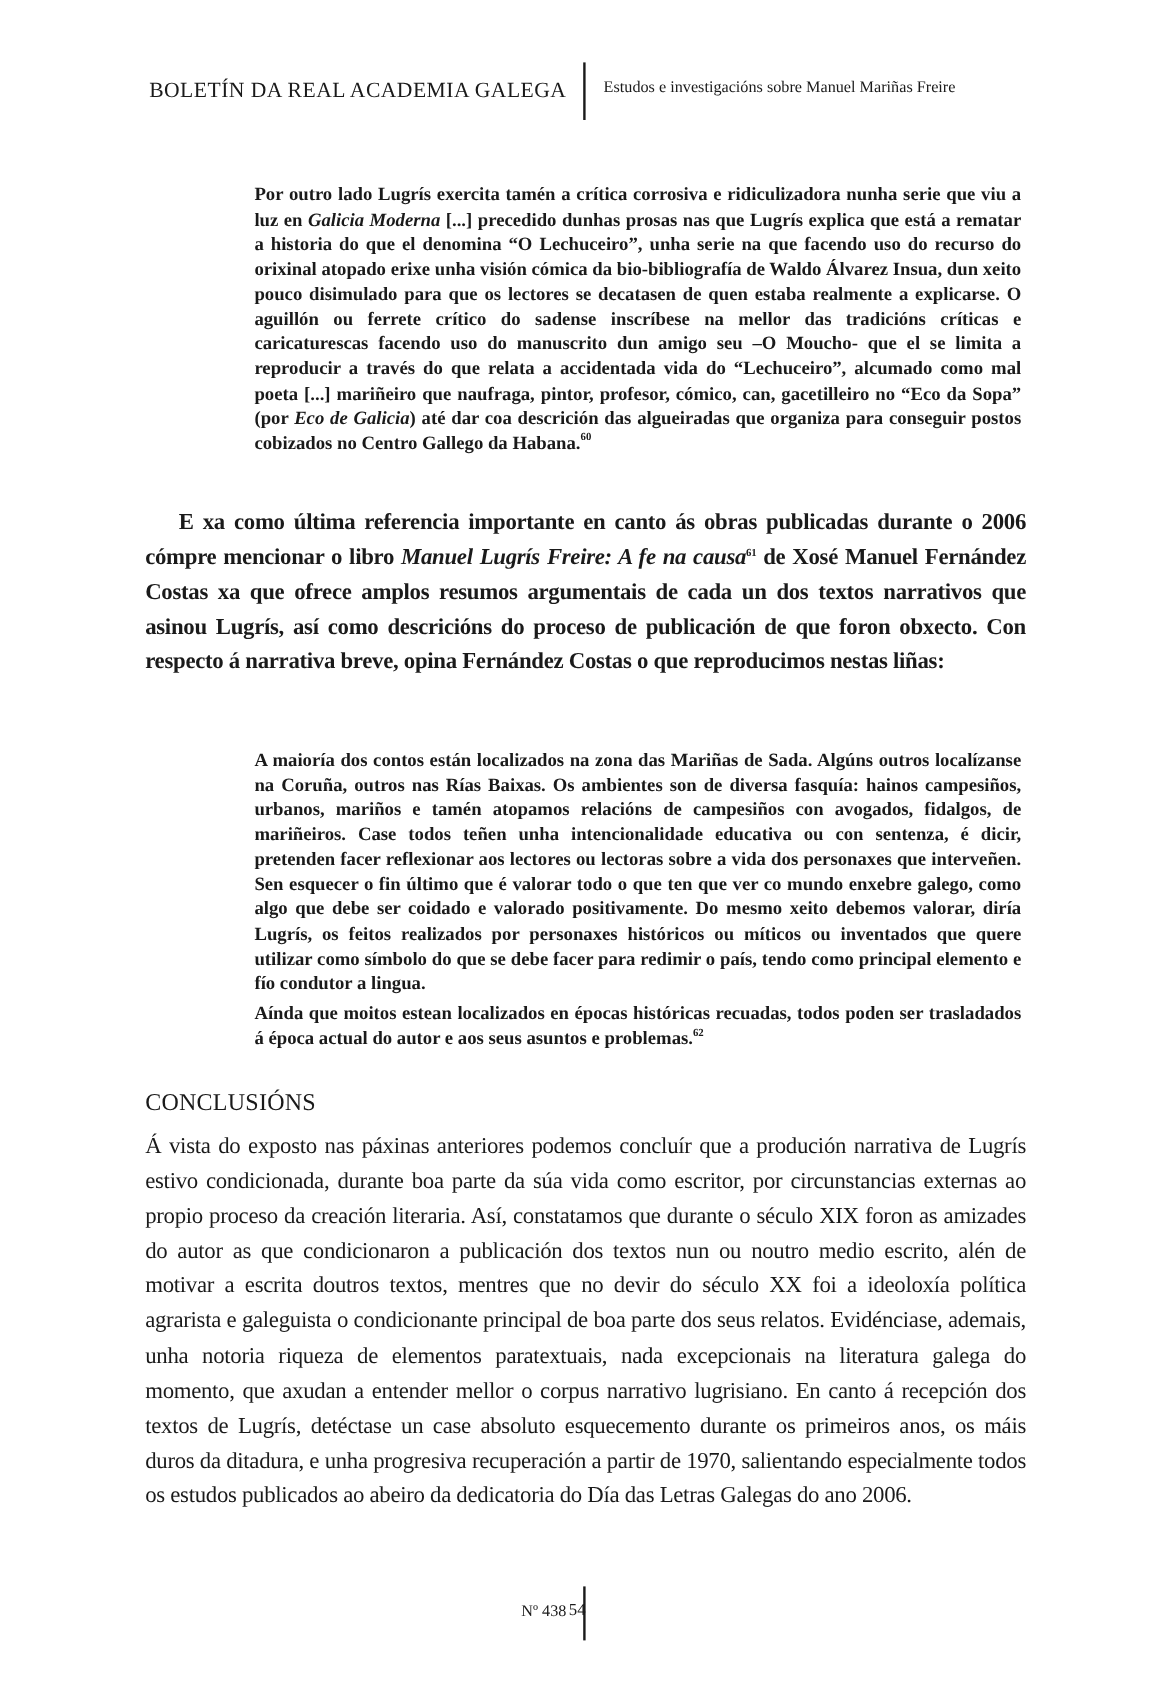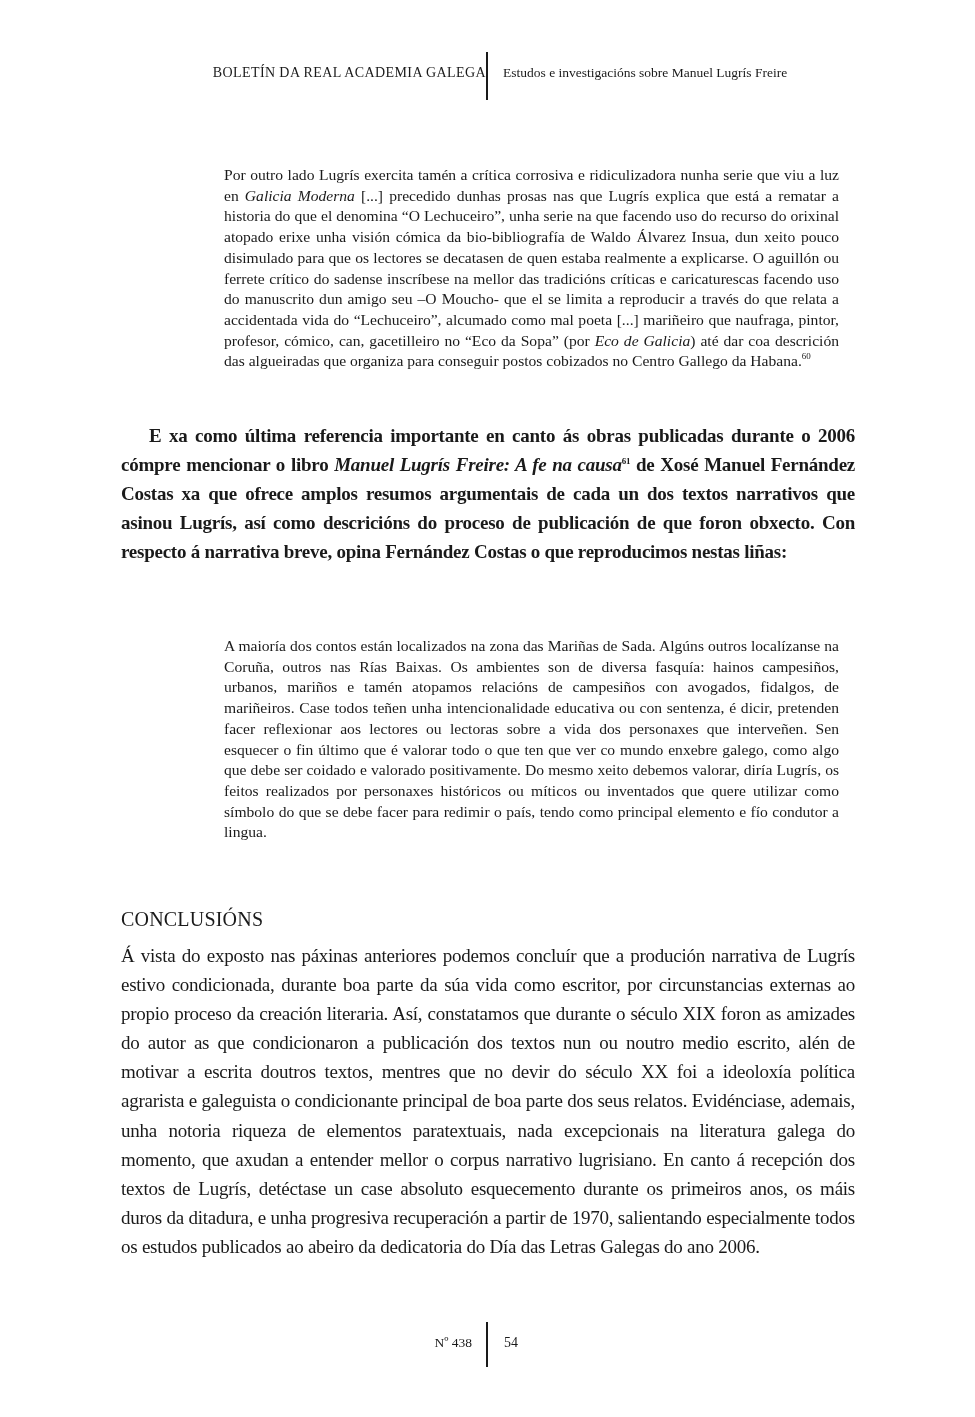--- a/index.html
+++ b/index.html
@@ -1,56 +1,57 @@
 <!DOCTYPE html>
 <html><head>
 <meta charset="utf-8">
 <style>
   html, body { margin: 0; padding: 0; background: #ffffff; }
   body { width: 975px; height: 1417px; position: relative; overflow: hidden; color: #1a1a1a; font-family: "Liberation Serif", serif; }
   .header { position: absolute; top: 52px; left: 0; width: 975px; height: 48px; }
-  .header .left { position: absolute; right: 489px; top: 13px; font-size: 14px; letter-spacing: 0.4px; white-space: nowrap; margin-left: 48px; }
+  .header .left { position: absolute; right: 503px; top: 13px; font-size: 18px; letter-spacing: 0.4px; white-space: nowrap; margin-left: 48px; }
   .header .divider { position: absolute; left: 486px; top: 0; width: 1.5px; height: 48px; background: #1a1a1a; }
   .header .right { position: absolute; left: 503px; top: 13px; font-size: 13.5px; white-space: nowrap; }
   .quote { position: absolute; left: 208px; width: 647px; font-size: 15.6px; line-height: 20.7px; text-align: justify; }
-  .quote p { margin: 16px; }
+  .quote p { margin: 4px; font-weight: bold; }
   .q1 { top: 149px; }
   .q2 { top: 620px; }
   .body-text { position: absolute; left: 121px; width: 734px; font-size: 19px; line-height: 29.1px; text-align: justify; letter-spacing: -0.25px; }
   .body-text p { margin: 0; }
   .b1 { top: 421px; }
   .b1 p { text-indent: 28px; font-weight: bold; }
   .heading { position: absolute; left: 121px; top: 908px; font-size: 20px; letter-spacing: 0.2px; }
   .b2 { top: 941px; }
   sup { font-size: 9px; line-height: 0; vertical-align: 7px; }
   .footer { position: absolute; top: 1322px; left: 0; width: 975px; height: 45px; }
   .footer .num { position: absolute; right: 503px; top: 13px; font-size: 13.5px; }
   .footer .divider { position: absolute; left: 486px; top: 0; width: 1.5px; height: 45px; background: #1a1a1a; }
-  .footer .page { position: absolute; left: 504px; top: 13px; font-size: 14px; text-align: right; }
+  .footer .page { position: absolute; left: 474px; top: 13px; font-size: 14px; text-align: right; }
   em { font-style: italic; }
 </style>
 </head>
 <body>
 
 <div class="header">
   <span class="left">BOLETÍN DA REAL ACADEMIA GALEGA</span>
   <span class="divider"></span>
-  <span class="right">Estudos e investigacións sobre Manuel Lugrís Freire</span>
+  <span class="right">Estudos e investigacións sobre Manuel Mariñas Freire</span>
 </div>
 
 <div class="quote q1">
   <p><span>Por outro lado Lugrís exercita tamén a crítica corrosiva e ridiculizadora nunha serie que viu a luz en </span><em>Galicia Moderna</em><span> [...] precedido dunhas prosas nas que Lugrís explica que está a rematar a historia do que el denomina “O Lechuceiro”, unha serie na que facendo uso do recurso do orixinal atopado erixe unha visión cómica da bio-bibliografía de Waldo Álvarez Insua, dun xeito pouco disimulado para que os lectores se decatasen de quen estaba realmente a explicarse. O aguillón ou ferrete crítico do sadense inscríbese na mellor das tradicións críticas e caricaturescas facendo uso do manuscrito dun amigo seu –O Moucho- que el se limita a reproducir a través do que relata a accidentada vida do “Lechuceiro”, alcumado como mal poeta [...] mariñeiro que naufraga, pintor, profesor, cómico, can, gacetilleiro no “Eco da Sopa” (por </span><em>Eco de Galicia</em><span>) até dar coa descrición das algueiradas que organiza para conseguir postos cobizados no Centro Gallego da Habana.</span><sup>60</sup></p>
 </div>
 
 <div class="body-text b1">
   <p><span>E xa como última referencia importante en canto ás obras publicadas durante o 2006 cómpre mencionar o libro </span><em>Manuel Lugrís Freire: A fe na causa</em><sup>61</sup><span> de Xosé Manuel Fernández Costas xa que ofrece amplos resumos argumentais de cada un dos textos narrativos que asinou Lugrís, así como descricións do proceso de publicación de que foron obxecto. Con respecto á narrativa breve, opina Fernández Costas o que reproducimos nestas liñas:</span></p>
 </div>
 
 <div class="quote q2">
   <p>A maioría dos contos están localizados na zona das Mariñas de Sada. Algúns outros localízanse na Coruña, outros nas Rías Baixas. Os ambientes son de diversa fasquía: hainos campesiños, urbanos, mariños e tamén atopamos relacións de campesiños con avogados, fidalgos, de mariñeiros. Case todos teñen unha intencionalidade educativa ou con sentenza, é dicir, pretenden facer reflexionar aos lectores ou lectoras sobre a vida dos personaxes que interveñen. Sen esquecer o fin último que é valorar todo o que ten que ver co mundo enxebre galego, como algo que debe ser coidado e valorado positivamente. Do mesmo xeito debemos valorar, diría Lugrís, os feitos realizados por personaxes históricos ou míticos ou inventados que quere utilizar como símbolo do que se debe facer para redimir o país, tendo como principal elemento e fío condutor a lingua.</p>
+  <p><span>Aínda que moitos estean localizados en épocas históricas recuadas, todos poden ser trasladados á época actual do autor e aos seus asuntos e problemas.</span><sup>62</sup></p>
 </div>
 
 <div class="heading">CONCLUSIÓNS</div>
 
 <div class="body-text b2">
   <p>Á vista do exposto nas páxinas anteriores podemos concluír que a produción narrativa de Lugrís estivo condicionada, durante boa parte da súa vida como escritor, por circunstancias externas ao propio proceso da creación literaria. Así, constatamos que durante o século XIX foron as amizades do autor as que condicionaron a publicación dos textos nun ou noutro medio escrito, alén de motivar a escrita doutros textos, mentres que no devir do século XX foi a ideoloxía política agrarista e galeguista o condicionante principal de boa parte dos seus relatos. Evidénciase, ademais, unha notoria riqueza de elementos paratextuais, nada excepcionais na literatura galega do momento, que axudan a entender mellor o corpus narrativo lugrisiano. En canto á recepción dos textos de Lugrís, detéctase un case absoluto esquecemento durante os primeiros anos, os máis duros da ditadura, e unha progresiva recuperación a partir de 1970, salientando especialmente todos os estudos publicados ao abeiro da dedicatoria do Día das Letras Galegas do ano 2006.</p>
 </div>
 
 <div class="footer">
   <span class="num">Nº 438</span>

